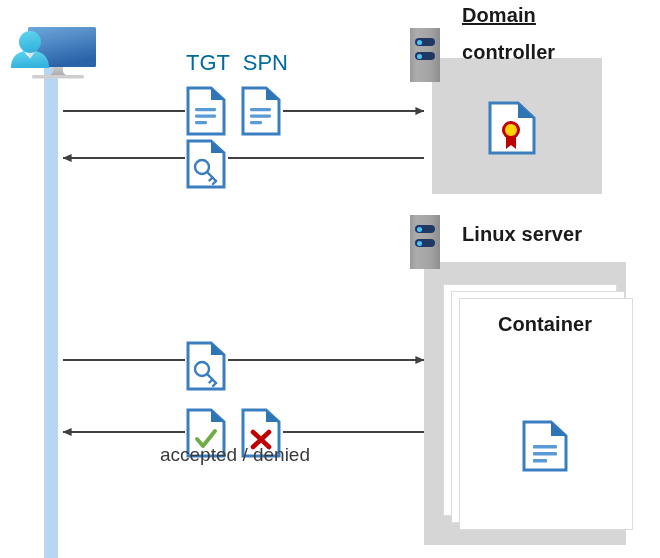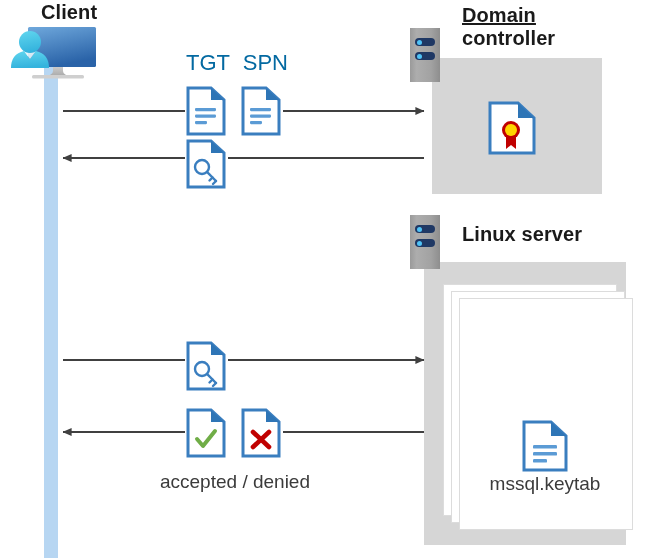--- a/index.html
+++ b/index.html
@@ -103,33 +103,32 @@
       <rect x="20" y="3" width="68" height="40" rx="1.5" fill="url(#monGrad)"></rect>
 
       <path d="M3 44 q0 -14 13 -17 l6 8 6 -8 q13 3 13 17 z" fill="url(#pGrad)"></path>
 
       <path d="M16 27 l6 8 6 -8 -6 -3 z" fill="#e8f6fb" opacity="0.9"></path>
 
       <circle cx="22" cy="18" r="11" fill="url(#pGrad)"></circle>
     </svg>
   </div>
 
-  <div class="abs ttl-bold" style="left:41px;top:0px;width:140px;">Client</div>
 
   <div class="abs server" style="left:410px;top:28px;">
     <div class="bar b1">
         <span class="dot"></span>
       </div>
     <div class="bar b2">
         <span class="dot"></span>
       </div>
   </div>
 
   <div class="abs ttl-bold" style="left:462px;top:3px;width:180px;text-decoration:underline;">Domain</div>
-  <div class="abs ttl-bold" style="left:462px;top:26px;width:180px;">controller</div>
+  <div class="abs ttl-bold" style="left:462px;top:40px;width:180px;">controller</div>
 
   <div class="abs" style="left:488px;top:101px;width:48px;height:54px;">
     <svg width="48" height="54" viewBox="0 0 48 54">
       <path d="M2 2 h28 l16 15 v35 h-44 z" fill="#ffffff" stroke="#3a7ebf" stroke-width="3"></path>
       <path d="M30 2 l16 15 h-16 z" fill="#2e75b6"></path>
 
       <path d="M18 33 l0 15 5 -4 5 4 0 -15 z" fill="#c00000"></path>
       <circle cx="23" cy="29" r="9" fill="#c00000"></circle>
       <circle cx="23" cy="29" r="6" fill="#ffd400"></circle>
     </svg>
@@ -143,33 +142,33 @@
         <span class="dot"></span>
       </div>
   </div>
 
   <div class="abs ttl-bold" style="left:462px;top:222px;width:200px;">Linux server</div>
 
   <div class="abs card" style="left:443px;top:284px;width:172px;height:230px;"></div>
   <div class="abs card" style="left:451px;top:291px;width:172px;height:230px;"></div>
   <div class="abs card" style="left:459px;top:298px;width:172px;height:230px;"></div>
 
+  <div class="abs ttl-bold" style="left:459px;top:312px;width:172px;text-align:center;">Container</div>
 
 
   <div class="abs" style="left:522px;top:420px;width:46px;height:52px;">
     <svg width="46" height="52" viewBox="0 0 46 52">
       <path d="M2 2 h27 l15 14 v34 h-42 z" fill="#ffffff" stroke="#3a7ebf" stroke-width="3"></path>
       <path d="M29 2 l15 14 h-15 z" fill="#2e75b6"></path>
       <rect x="11" y="25" width="24" height="3.6" rx="1.2" fill="#5b9bd5"></rect>
       <rect x="11" y="32" width="24" height="3.6" rx="1.2" fill="#5b9bd5"></rect>
       <rect x="11" y="39" width="14" height="3.6" rx="1.2" fill="#5b9bd5"></rect>
     </svg>
   </div>
 
-  <div class="abs lbl" style="left:459px;top:473px;width:172px;text-align:center;">mssql.keytab</div>
 
   <div class="abs lbl-sm" style="left:183px;top:52px;width:50px;text-align:center;">TGT</div>
   <div class="abs lbl-sm" style="left:238px;top:52px;width:50px;text-align:right;">SPN</div>
 
   <div class="abs" style="left:186px;top:86px;width:40px;height:50px;">
     <svg width="40" height="50" viewBox="0 0 40 50">
       <path d="M2 2 h23 l13 12 v34 h-36 z" fill="#ffffff" stroke="#3a7ebf" stroke-width="3"></path>
       <path d="M25 2 l13 12 h-13 z" fill="#2e75b6"></path>
       <rect x="9" y="22" width="21" height="3.2" rx="1.1" fill="#5b9bd5"></rect>
       <rect x="9" y="28.5" width="21" height="3.2" rx="1.1" fill="#5b9bd5"></rect>
@@ -225,21 +224,21 @@
     <svg width="40" height="50" viewBox="0 0 40 50">
       <path d="M2 2 h23 l13 12 v34 h-36 z" fill="#ffffff" stroke="#3a7ebf" stroke-width="3"></path>
       <path d="M25 2 l13 12 h-13 z" fill="#2e75b6"></path>
       <g stroke="#c00000" stroke-width="4.6" stroke-linecap="round">
         <path d="M12 24 L28 39"></path>
         <path d="M28 24 L12 39"></path>
       </g>
     </svg>
   </div>
 
-  <div class="abs lbl" style="left:60px;top:471px;width:350px;text-align:center;">accepted / denied</div>
+  <div class="abs lbl" style="left:60px;top:444px;width:350px;text-align:center;">accepted / denied</div>
 
   <svg class="layer">
     <defs>
       <marker id="arrR" markerWidth="10" markerHeight="10" refX="8.6" refY="4" orient="auto" markerUnits="userSpaceOnUse">
         <path d="M0 0 L9 4 L0 8 z" fill="#404040"></path>
       </marker>
       <marker id="arrL" markerWidth="10" markerHeight="10" refX="0.4" refY="4" orient="auto" markerUnits="userSpaceOnUse">
         <path d="M9 0 L0 4 L9 8 z" fill="#404040"></path>
       </marker>
     </defs>

